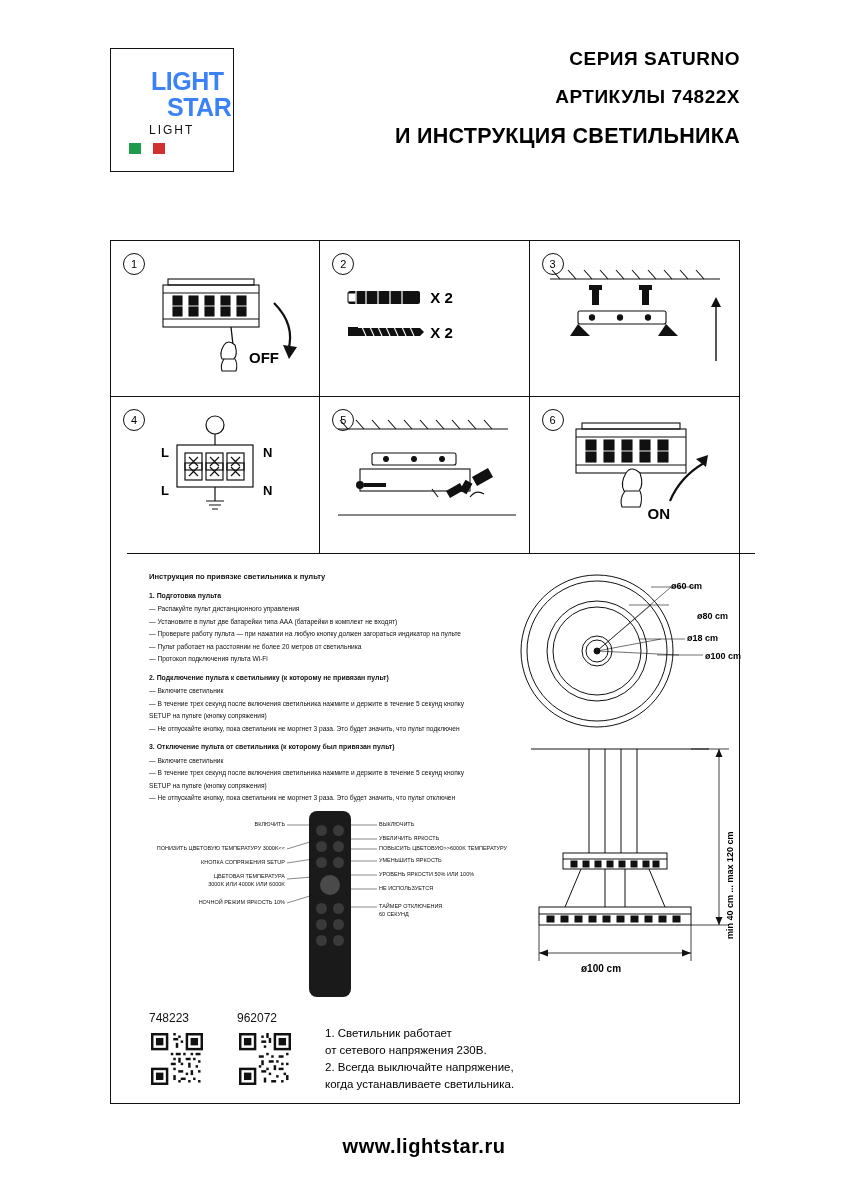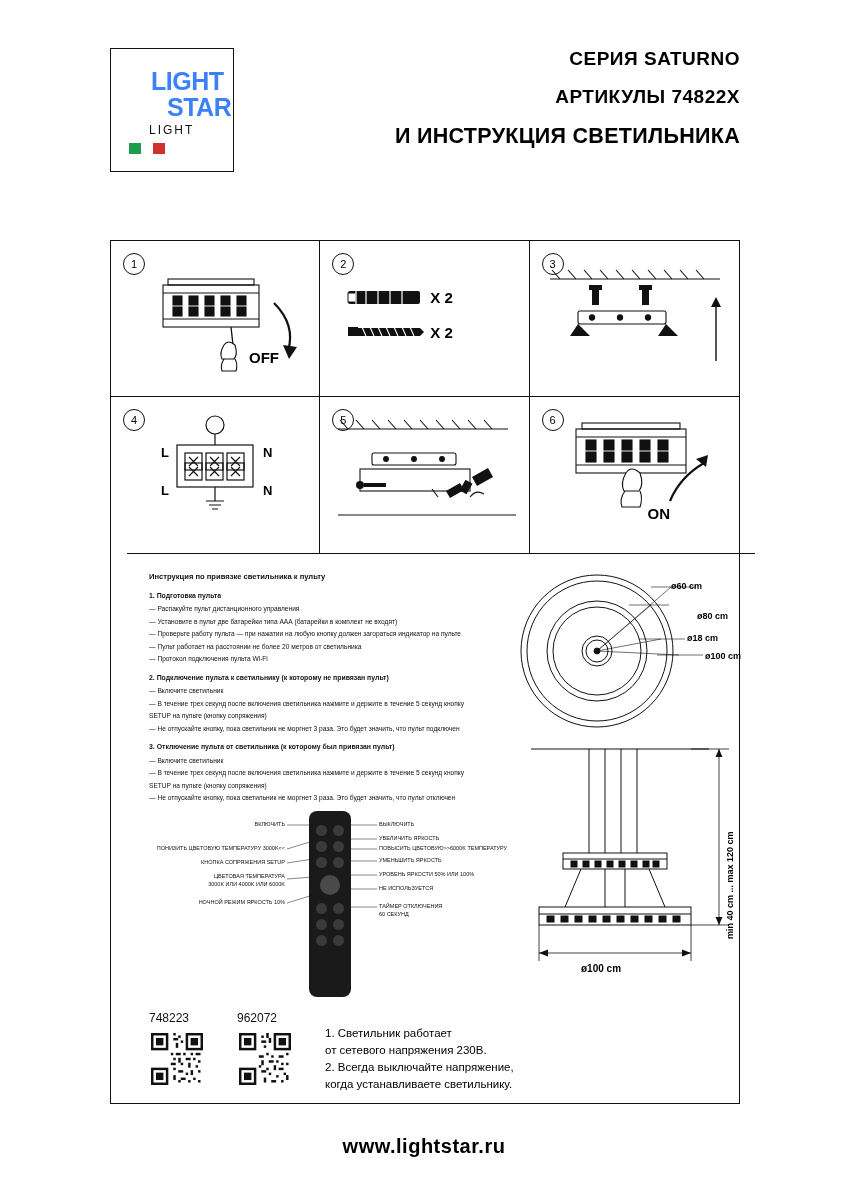--- a/index.html
+++ b/index.html
@@ -622,21 +622,21 @@
             <rect x="17" y="19" width="1" height="1"></rect>
               <rect x="19" y="17" width="1" height="2"></rect>
           </g>
         </svg>
       </div>
 
       <div class="notes">
         <div>1. Светильник работает</div>
         <div>от сетевого напряжения 230В.</div>
         <div>2. Всегда выключайте напряжение,</div>
-        <div>когда устанавливаете светильнику.</div>
+        <div>когда устанавливаете светильника.</div>
       </div>
 
       <div class="diagram">
 
         <svg width="236" height="180" viewBox="0 0 236 180" style="position:absolute;left:0;top:0;">
           <g stroke="#111" fill="none" stroke-width="1">
             <circle cx="78" cy="88" r="76"></circle>
             <circle cx="78" cy="88" r="70"></circle>
             <circle cx="78" cy="88" r="50"></circle>
             <circle cx="78" cy="88" r="44"></circle>

